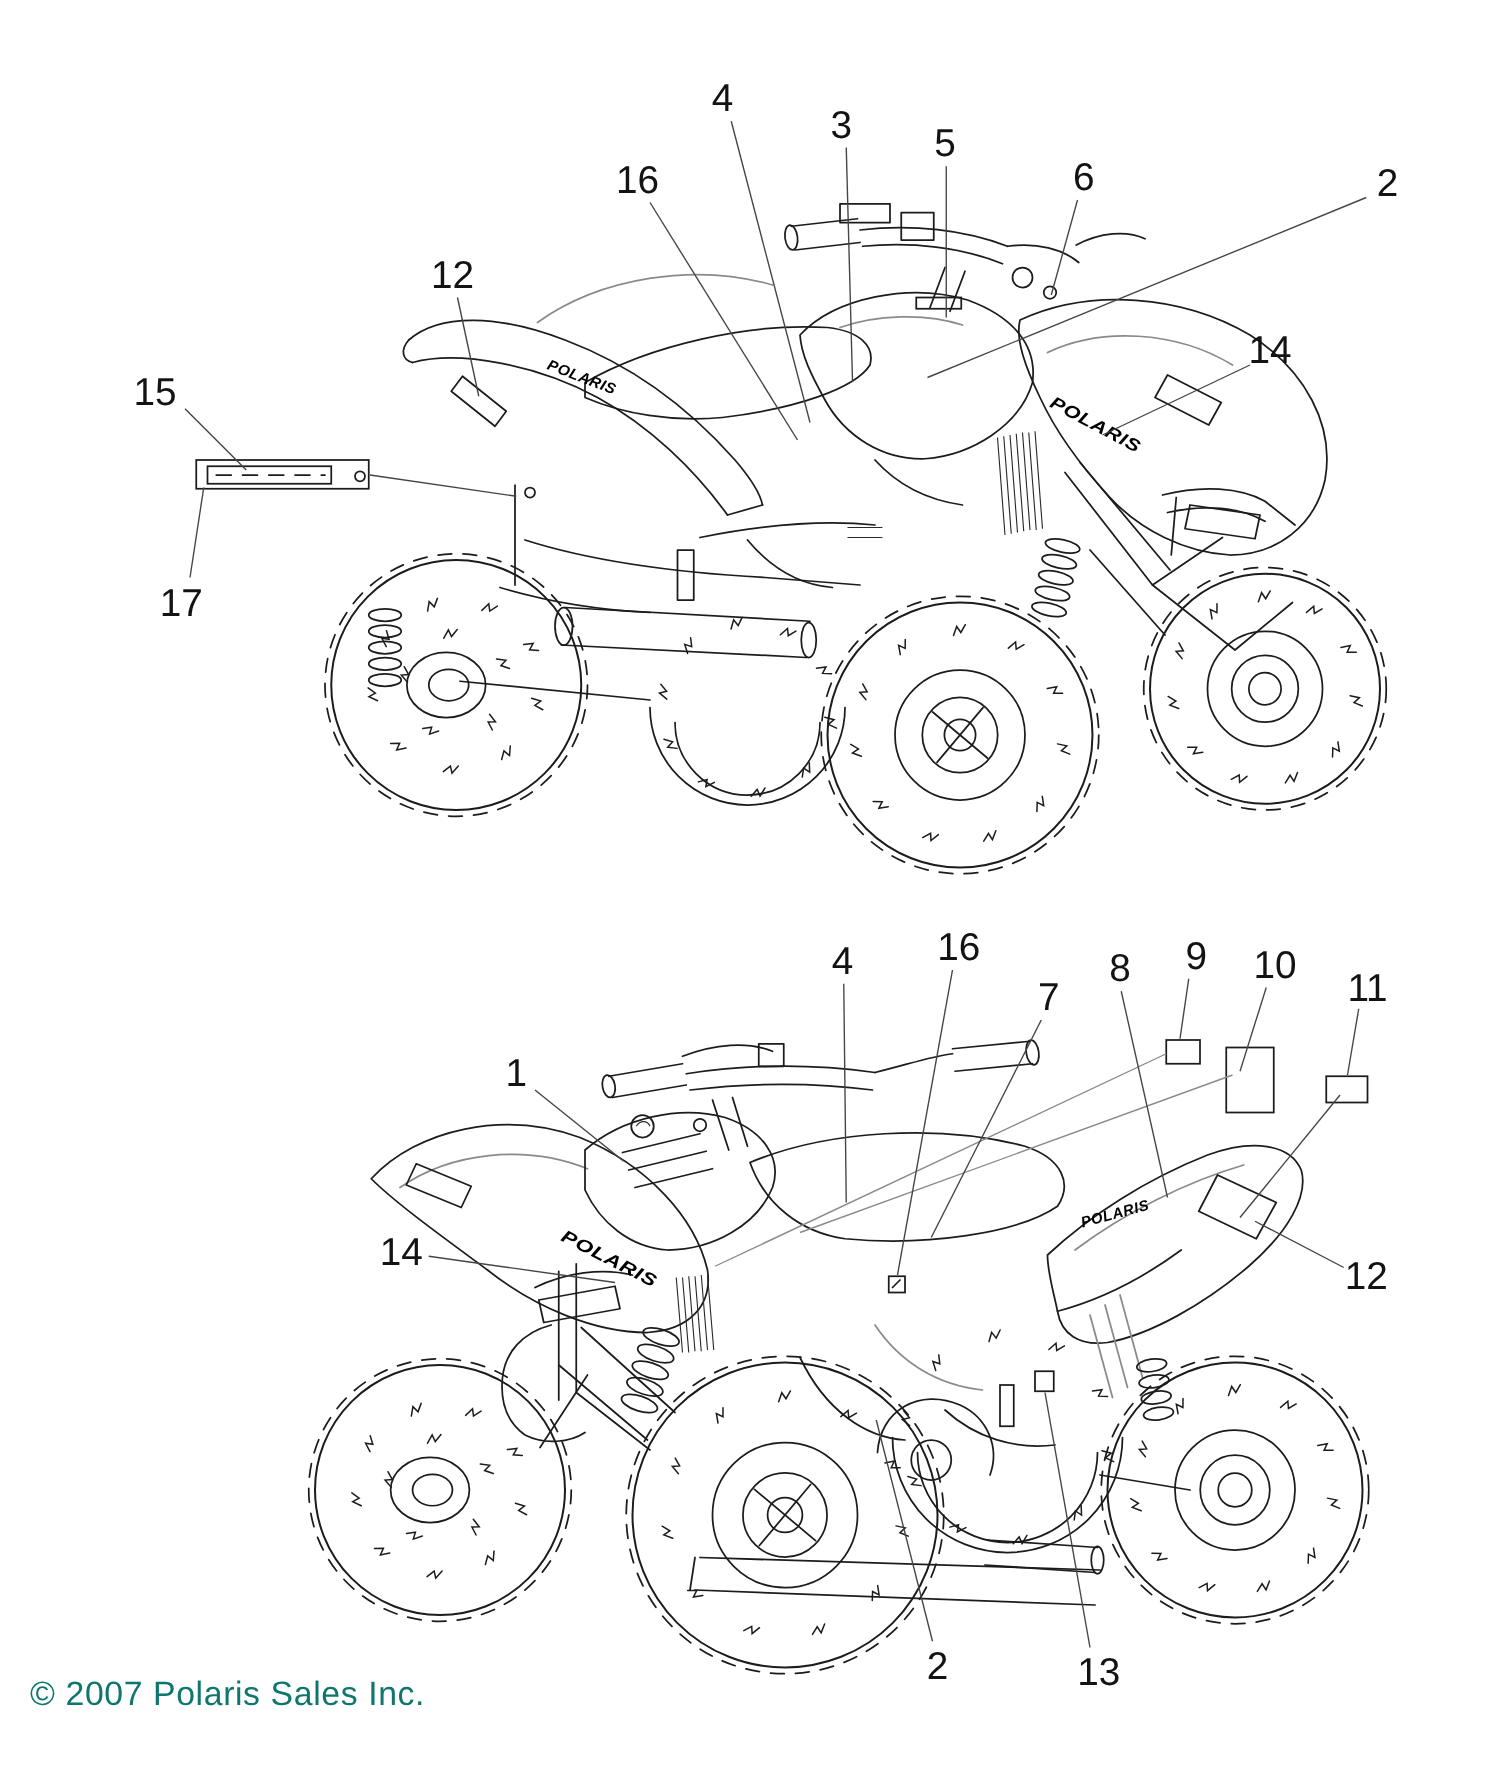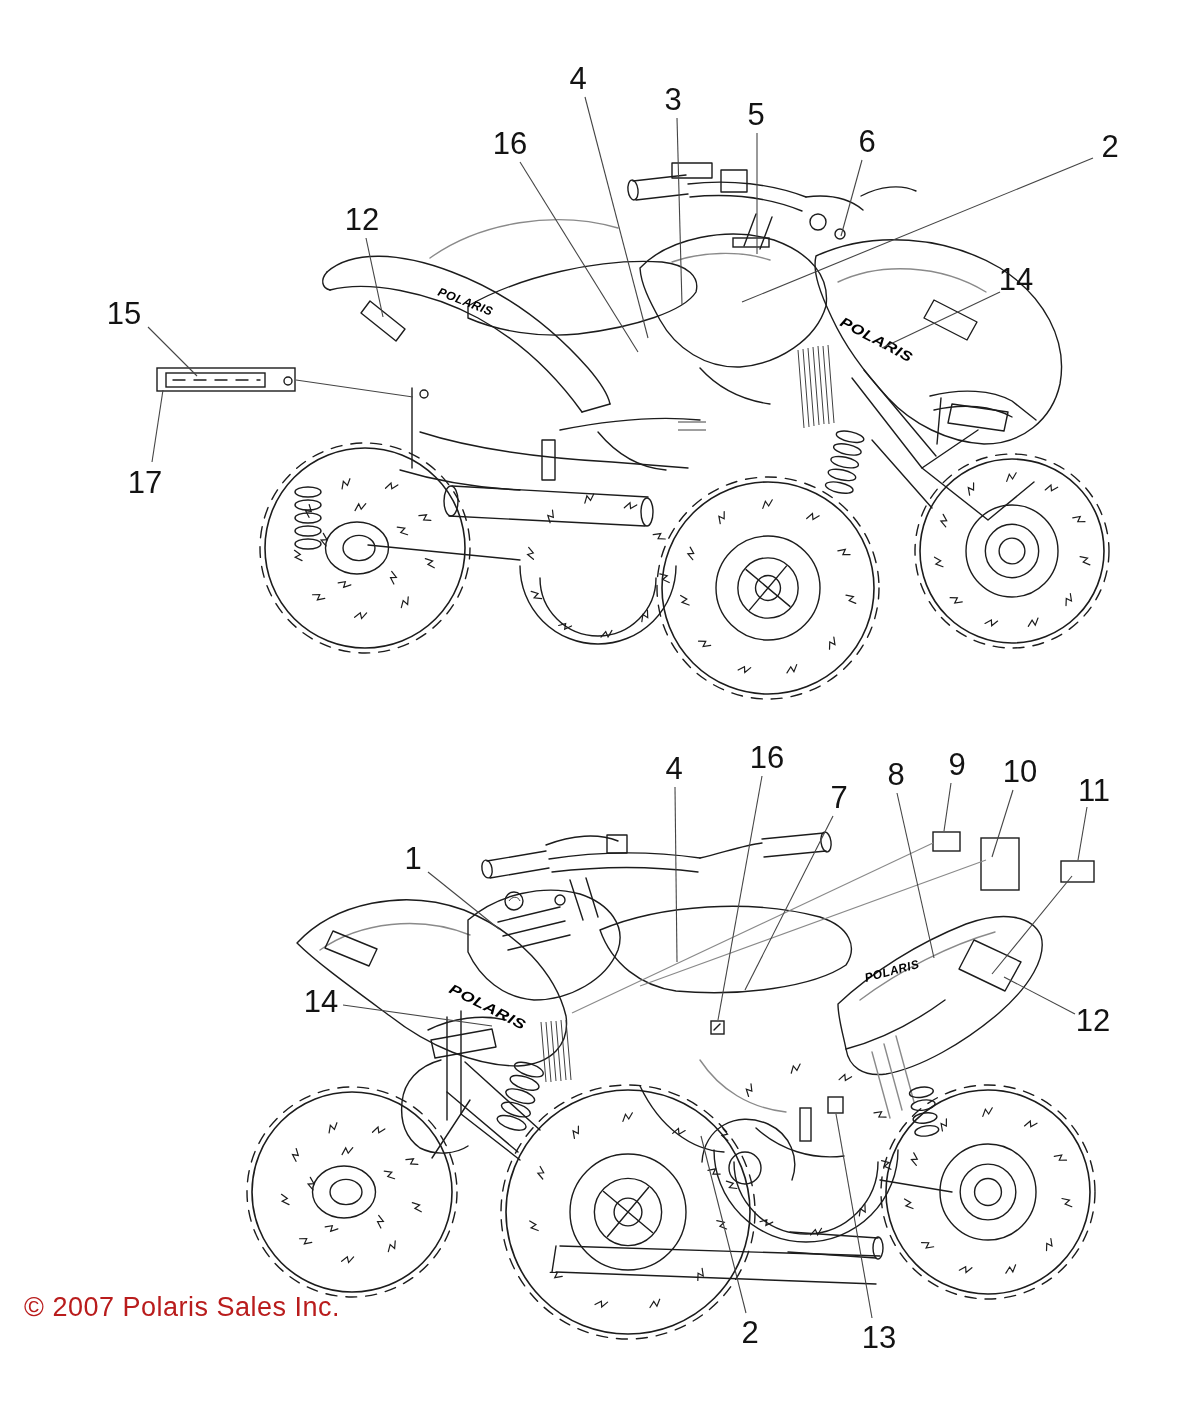--- a/index.html
+++ b/index.html
@@ -2,21 +2,21 @@
 <html><head>
 <meta charset="utf-8">
 <style>
   html,body{margin:0;padding:0;background:#ffffff;}
   #canvas{position:relative;width:1203px;height:1425px;background:#fff;overflow:hidden;
           font-family:"Liberation Sans", sans-serif;}
   #diagram{position:absolute;left:0;top:0;}
   .art{stroke:#1c1c1c;stroke-width:1.4;fill:none;stroke-linecap:round;stroke-linejoin:round;}
   .art-grey{stroke:#8a8a8a;stroke-width:1.4;fill:none;stroke-linecap:round;}
   .art-thin{stroke:#2a2a2a;stroke-width:0.9;fill:none;}
-  #copyright{position:absolute;left:24px;top:1292px;font-size:27px;color:#b91c1c;
+  #copyright{position:absolute;left:24px;top:1340px;font-size:27px;color:#0f766e;
              letter-spacing:0.5px;white-space:nowrap;}
   text.callout{font-size:31px;fill:#131313;}
   text.brand{font-weight:bold;font-style:italic;fill:#000;}
 </style>
 </head>
 <body>
 
 <div id="canvas">
   <svg id="diagram" width="1203" height="1425" viewBox="0 0 1203 1425" xmlns="http://www.w3.org/2000/svg">
 

